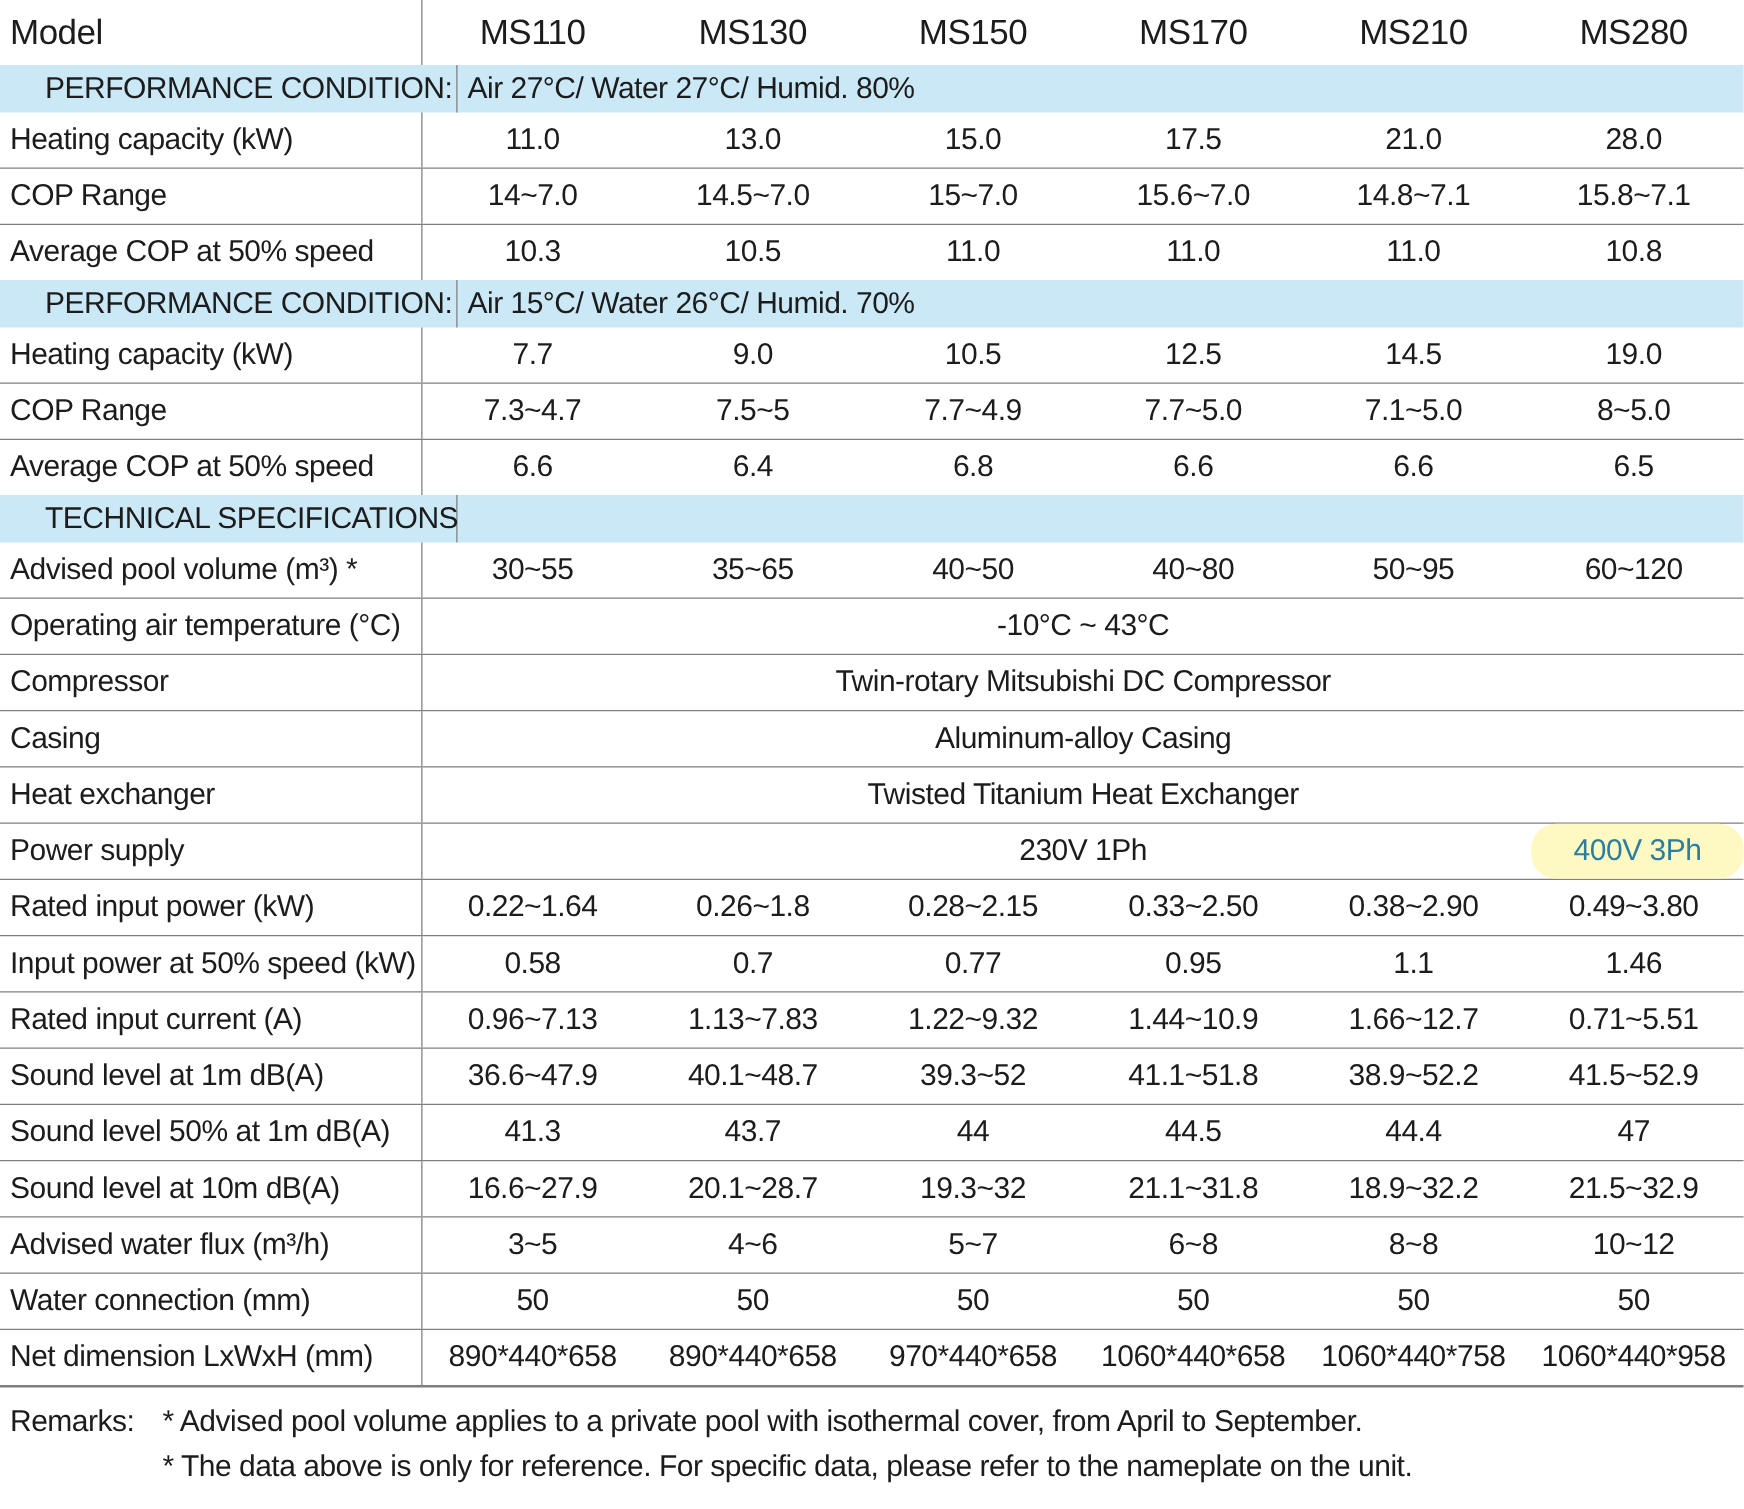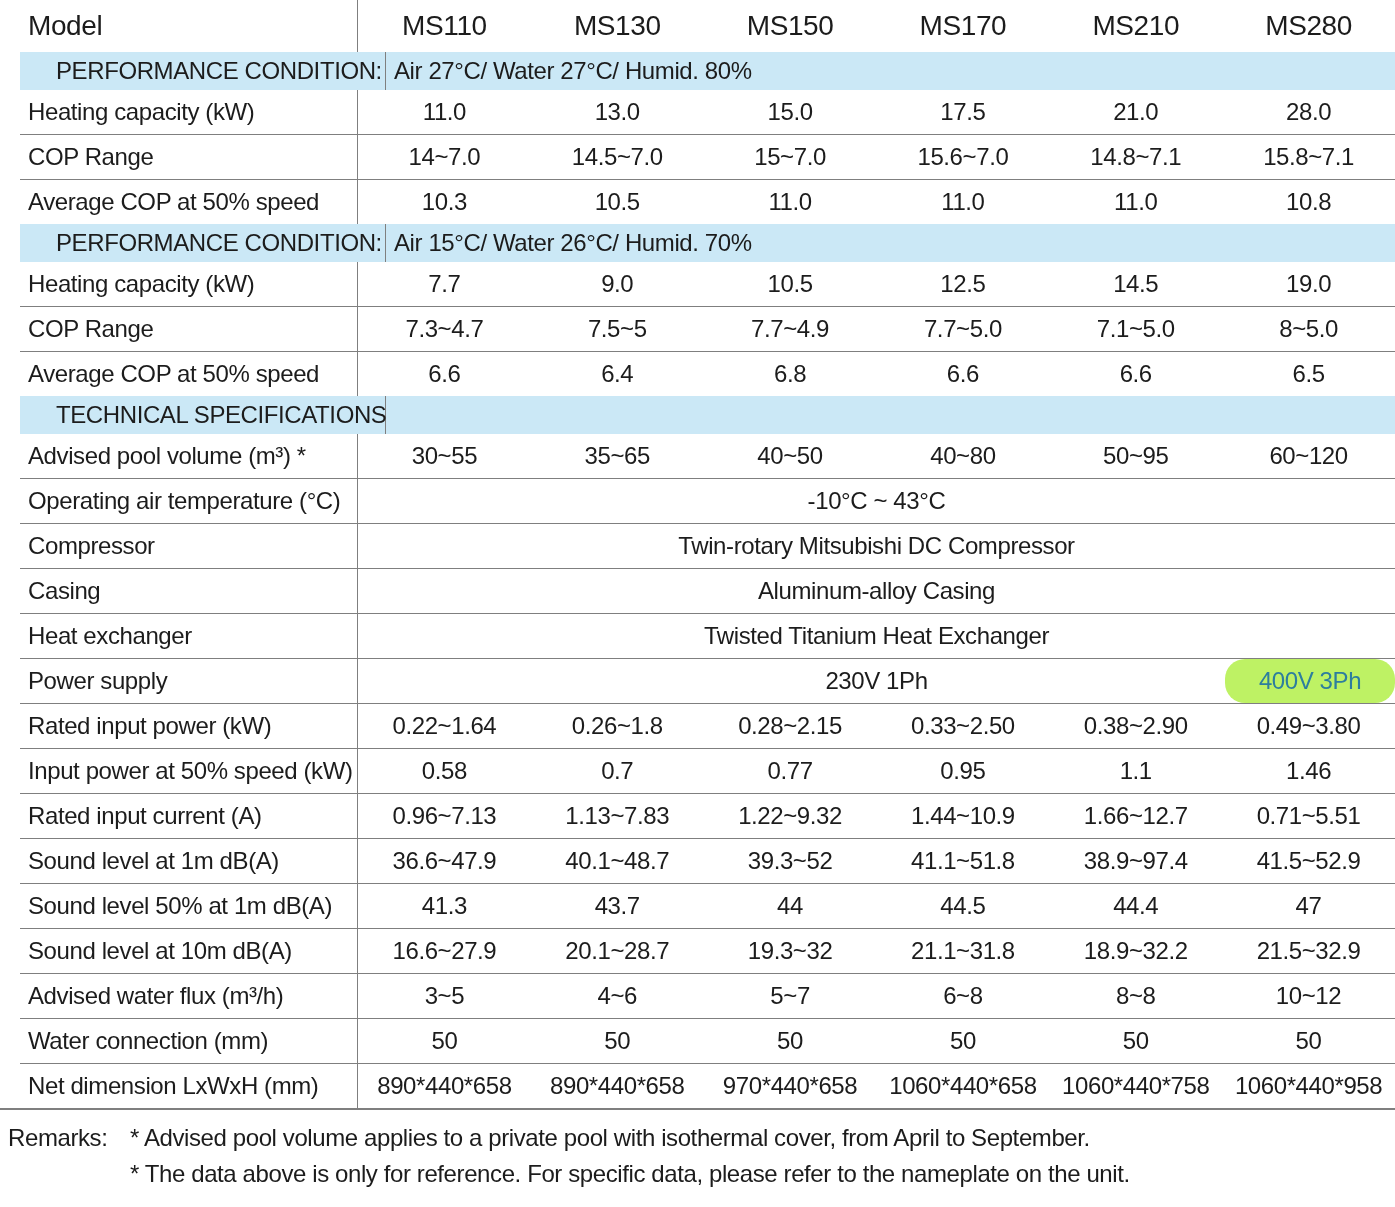--- a/index.html
+++ b/index.html
@@ -3,36 +3,36 @@
 <meta charset="utf-8">
 <style>
   html,body{margin:0;padding:0;background:#ffffff;}
   body{
     width:1395px;height:1207px;overflow:hidden;
     font-family:"Liberation Sans",sans-serif;
     color:#1c1c1c;
     letter-spacing:-0.4px;
   }
   #spec-table{width:1395px;border-bottom:2px solid #7f7f7f;}
-  .row{display:grid;align-items:stretch;margin-left:20px;}
+  .row{display:grid;align-items:stretch;}
   .row.r-header{grid-template-columns:338px repeat(6,1fr);height:52px;}
   .row.r-band{grid-template-columns:338px 1fr;height:38px;background:#cbe8f6;padding-left:28px;}
   .row.r-data{grid-template-columns:338px repeat(6,1fr);height:44px;}
   .row.r-span{grid-template-columns:338px 1fr;height:44px;}
   .row.r-power{grid-template-columns:338px 1fr;height:44px;}
   .row.rule{border-top:1.5px solid #7f7f7f;}
   .cell{display:flex;align-items:center;justify-content:center;font-size:24px;white-space:nowrap;}
   .label-cell{justify-content:flex-start;padding-left:8px;border-right:1.5px solid #7f7f7f;font-size:24px;}
   .r-header .label-cell,.r-header .cell{font-size:28px;}
   .r-band .label-cell{font-size:24px;}
   .band-value{justify-content:flex-start;padding-left:8px;font-size:24px;}
   .power-main{position:relative;}
   .power-last{
     position:absolute;right:0;top:0;bottom:0;width:170px;
-    background:#bef264;color:#2d7e9e;
+    background:#fef9c3;color:#2d7e9e;
     display:flex;align-items:center;justify-content:center;font-size:24px;border-radius:20px;
   }
   #remarks{display:flex;padding:14px 0 0 8px;font-size:24px;}
   #remarks .rem-label{width:122px;flex:none;}
   #remarks .rem-lines{display:flex;flex-direction:column;gap:8px;}
 </style>
 </head>
 <body>
 
 <div id="spec-table">
@@ -169,21 +169,21 @@
       <div class="cell">1.44~10.9</div>
       <div class="cell">1.66~12.7</div>
       <div class="cell">0.71~5.51</div>
     </div>
     <div class="row r-data rule">
       <div class="cell label-cell">Sound level  at 1m dB(A)</div>
       <div class="cell">36.6~47.9</div>
       <div class="cell">40.1~48.7</div>
       <div class="cell">39.3~52</div>
       <div class="cell">41.1~51.8</div>
-      <div class="cell">38.9~97.4</div>
+      <div class="cell">38.9~52.2</div>
       <div class="cell">41.5~52.9</div>
     </div>
     <div class="row r-data rule">
       <div class="cell label-cell">Sound level  50% at 1m dB(A)</div>
       <div class="cell">41.3</div>
       <div class="cell">43.7</div>
       <div class="cell">44</div>
       <div class="cell">44.5</div>
       <div class="cell">44.4</div>
       <div class="cell">47</div>

